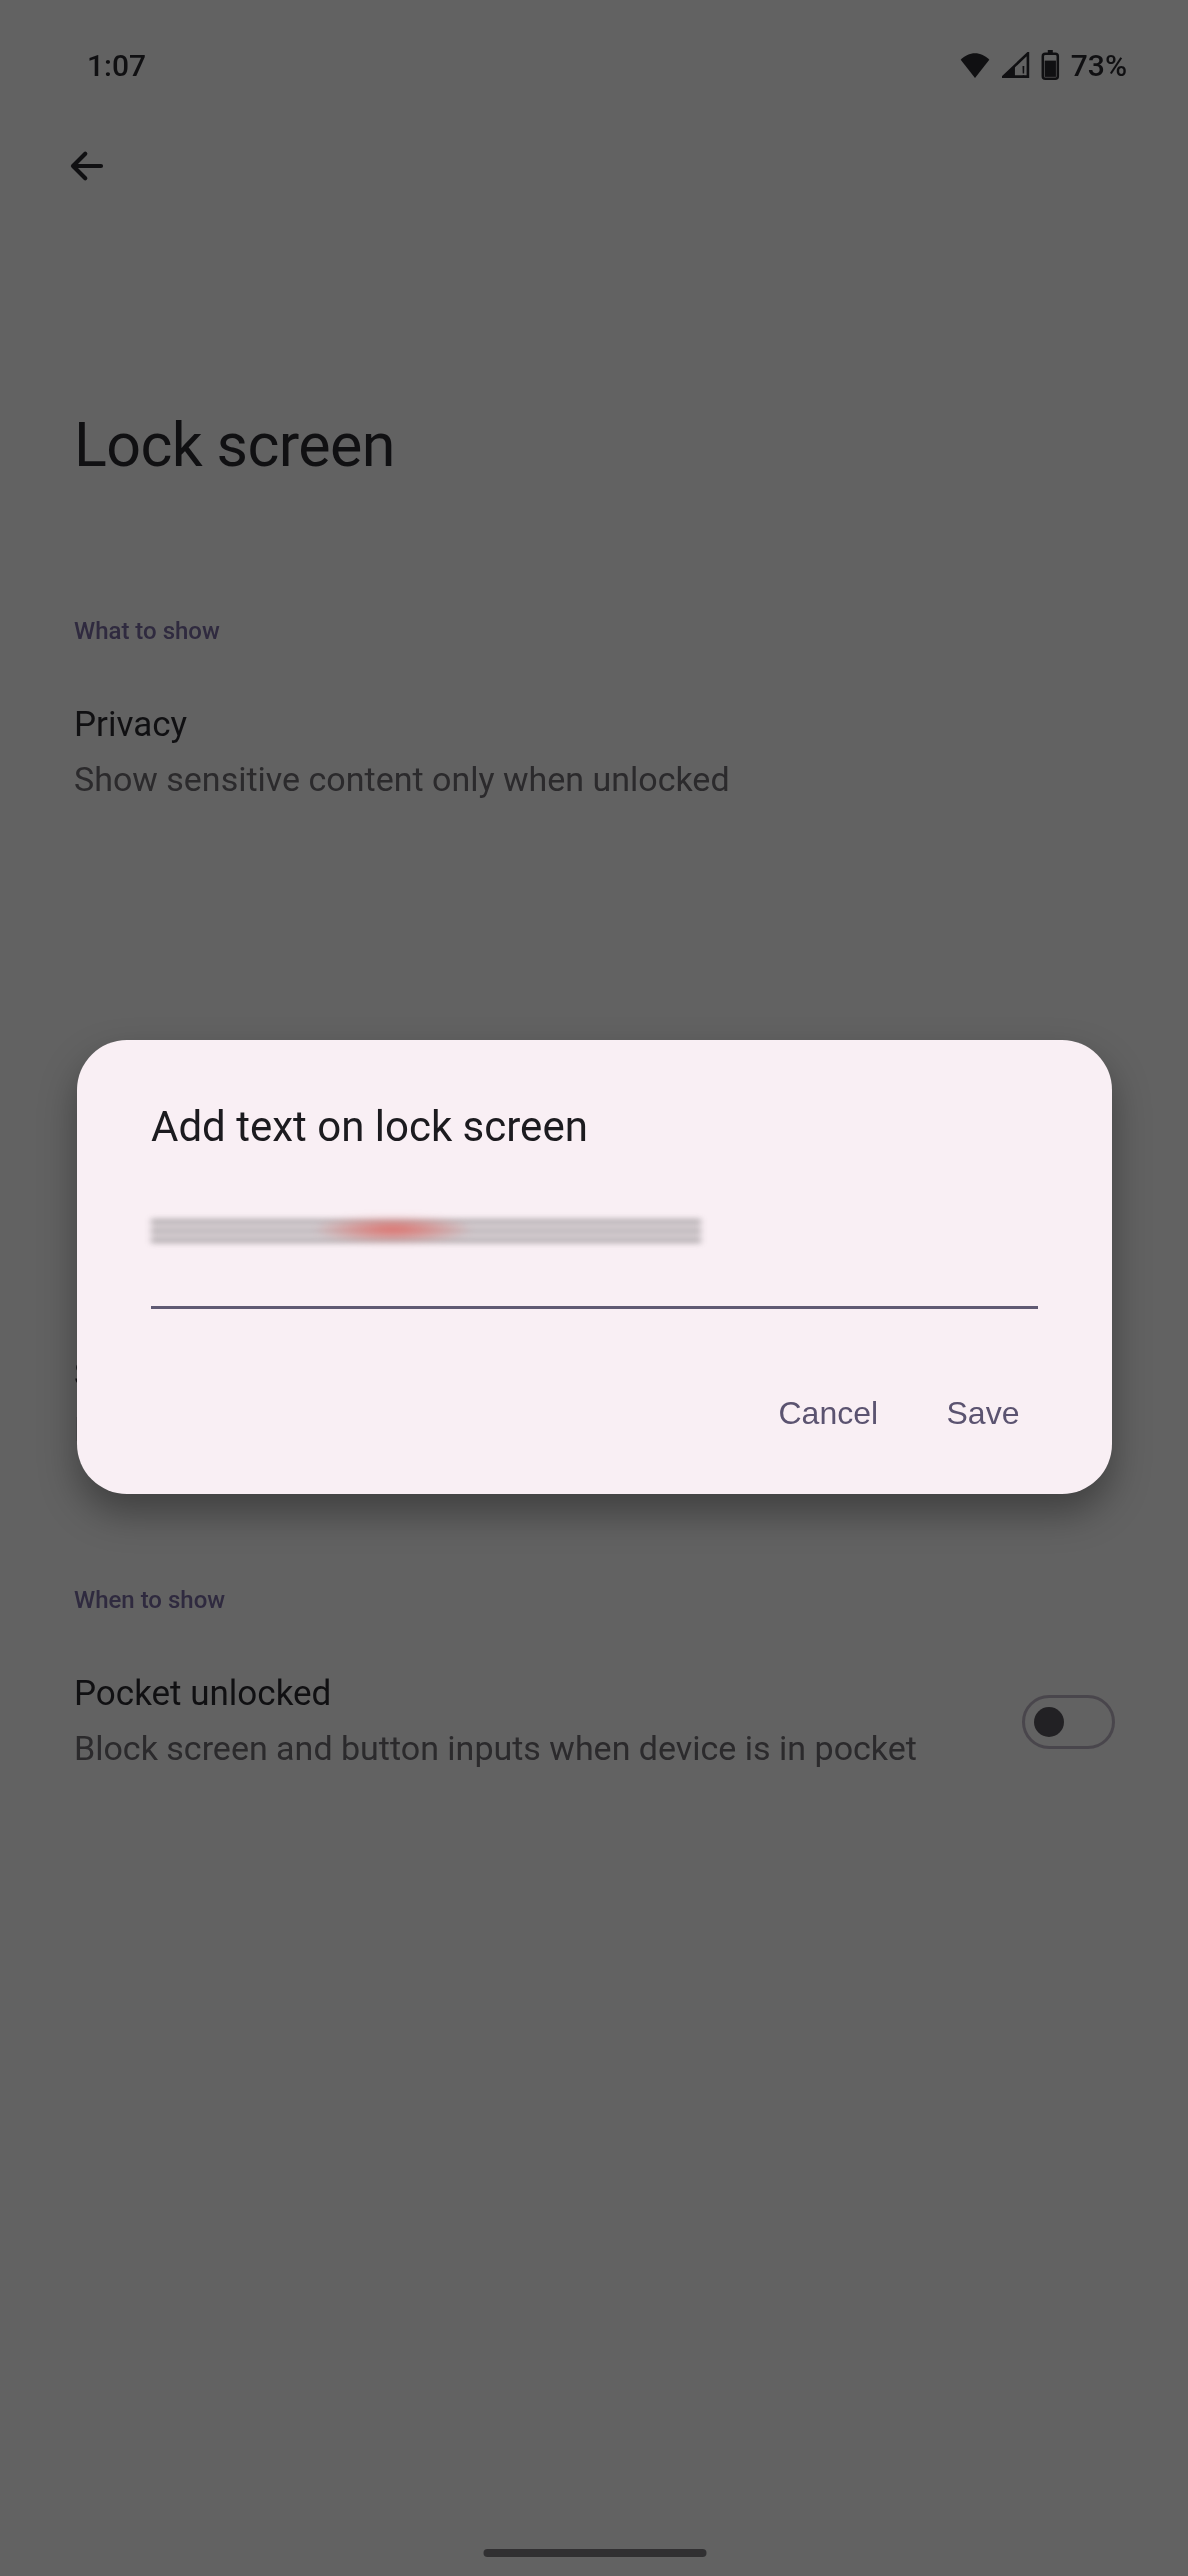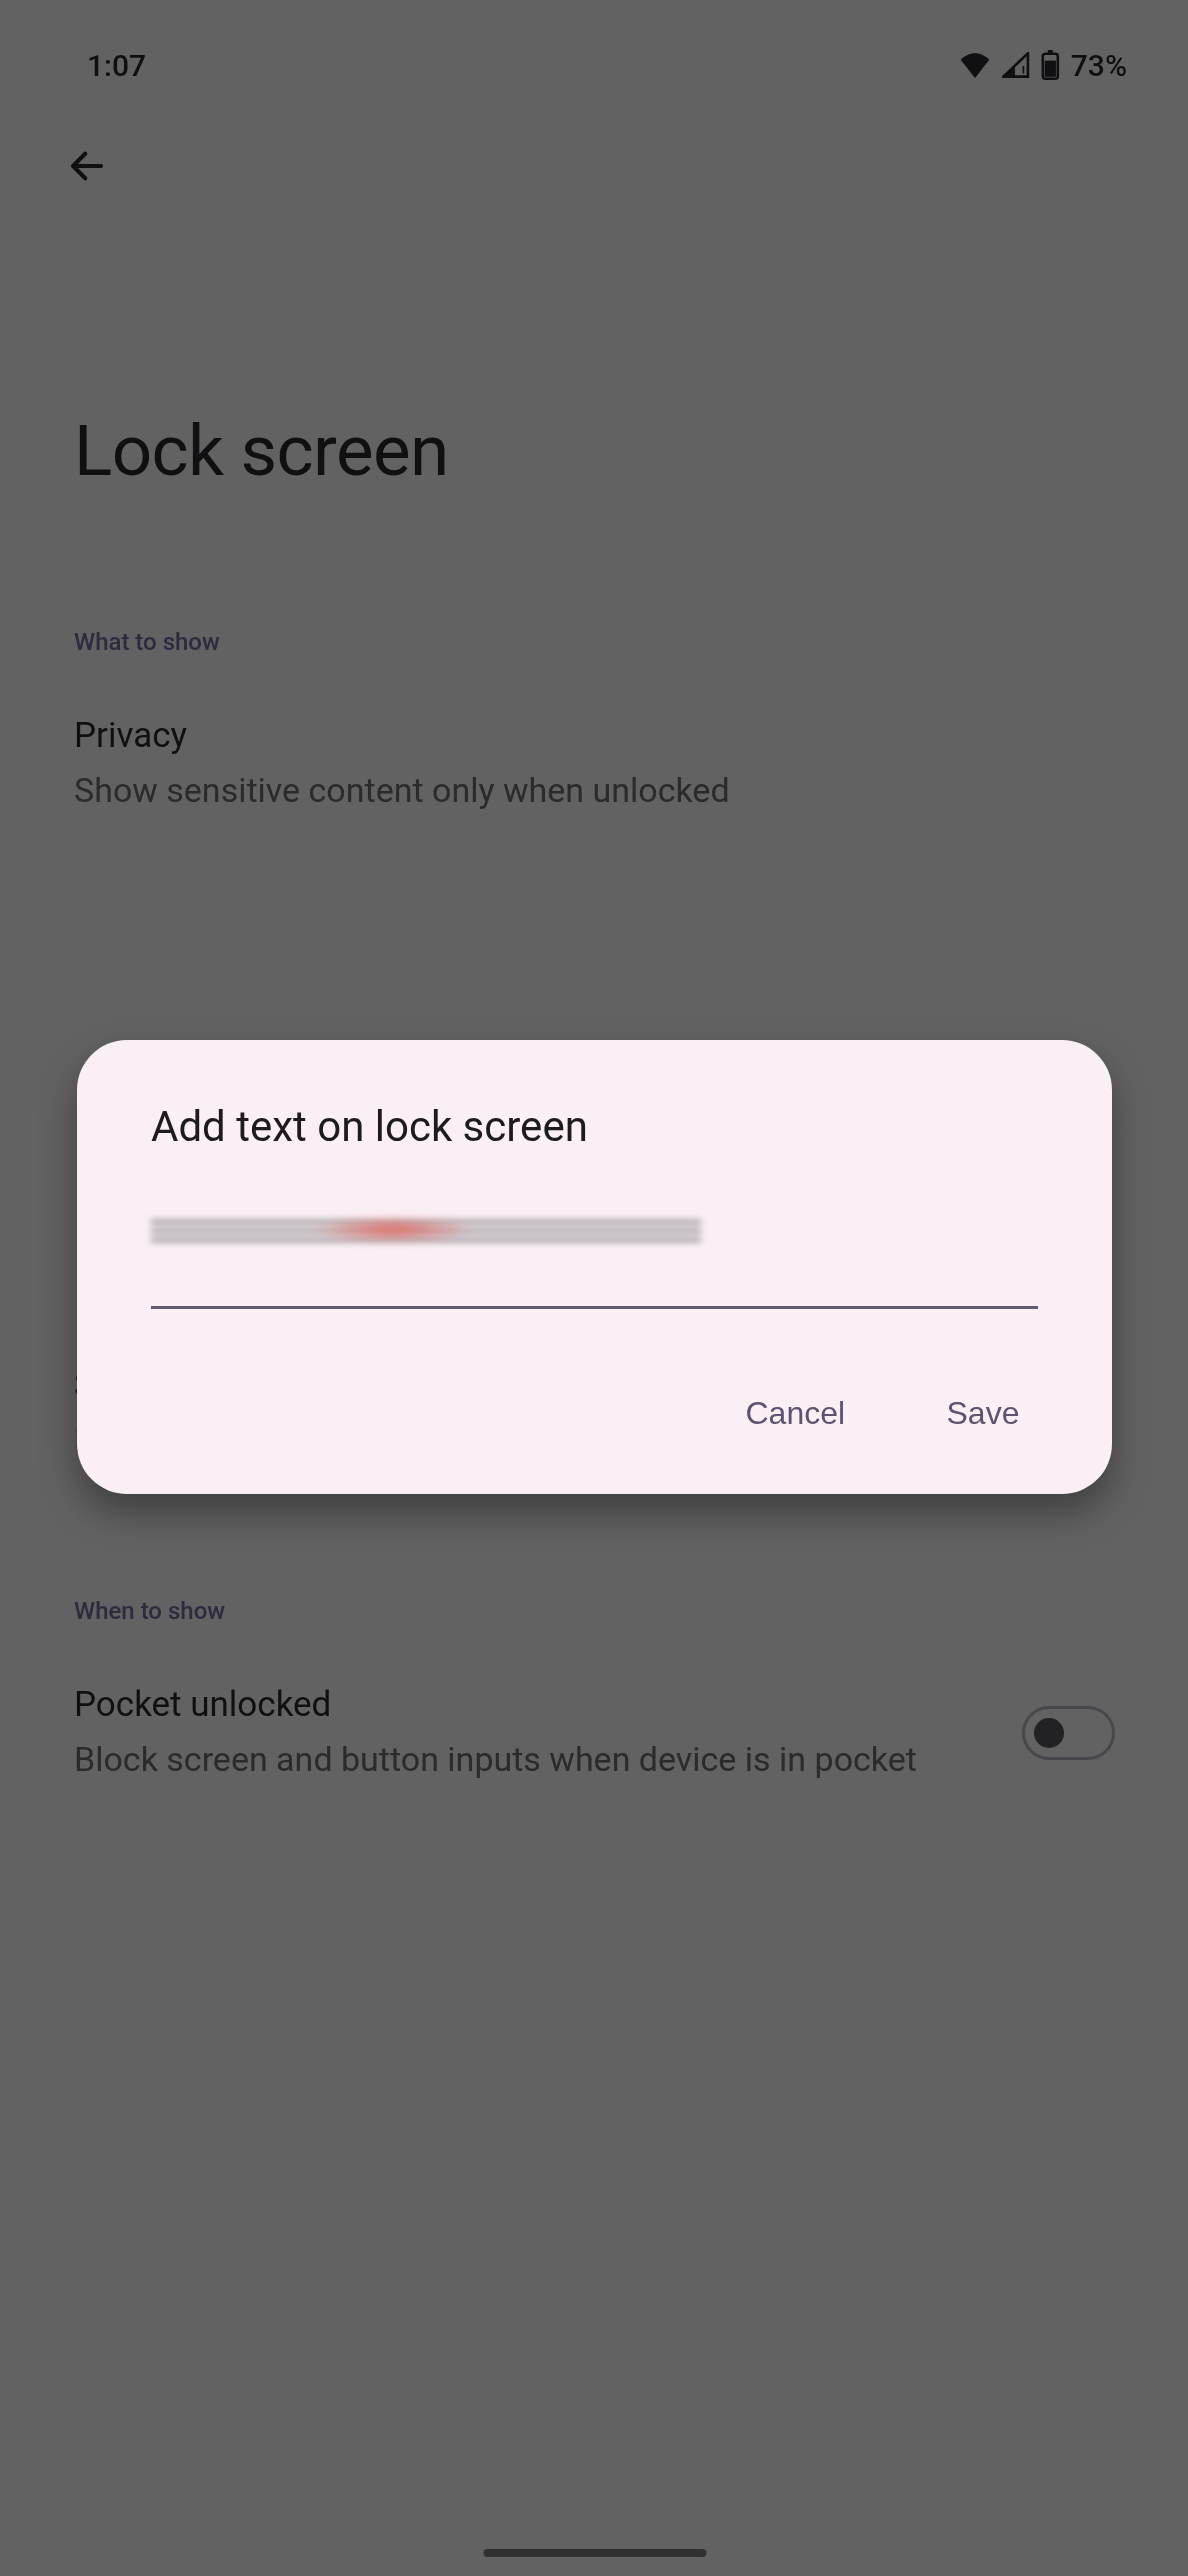--- a/index.html
+++ b/index.html
@@ -49,21 +49,21 @@
     display: inline-flex;
     align-items: center;
     justify-content: center;
     background: none;
     border: none;
     cursor: pointer;
   }
 
   
   .page-title {
-    font-size: 71px;
+    font-size: 61px;
     font-weight: 400;
     color: #1c1b1f;
     padding: 217px 74px 37px;
     letter-spacing: -0.6px;
   }
 
   
   .section-header {
     padding: 99px 74px 25px;
     font-size: 24px;
@@ -218,21 +218,20 @@
     padding-right: 12.4px;
   }
   .dialog-btn {
     background: none;
     border: none;
     font-size: 32px;
     font-weight: 500;
     color: #5b5370;
     cursor: pointer;
     padding: 12.4px 6.2px;
-    margin-left: 33px;
   }
 </style>
 </head>
 <body>
 
 <div class="device">
 
   <div class="status-bar">
     <span>1:07</span>
     <div class="status-right">

